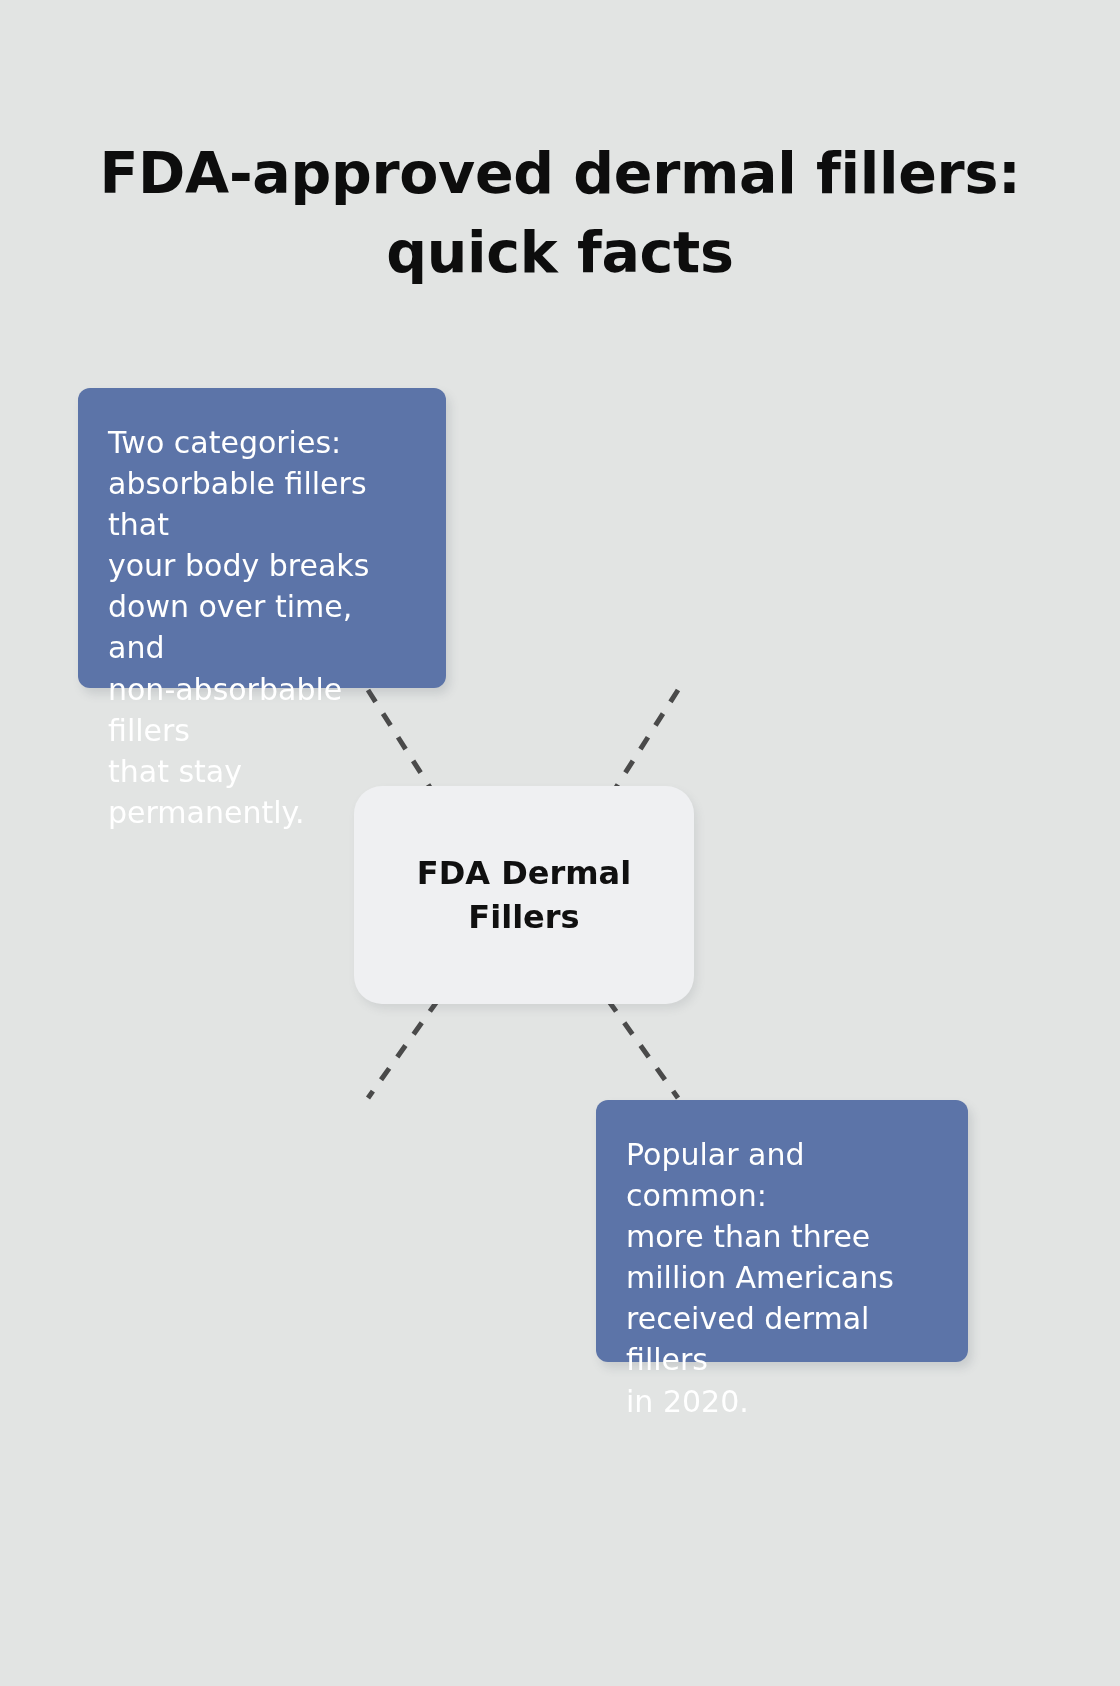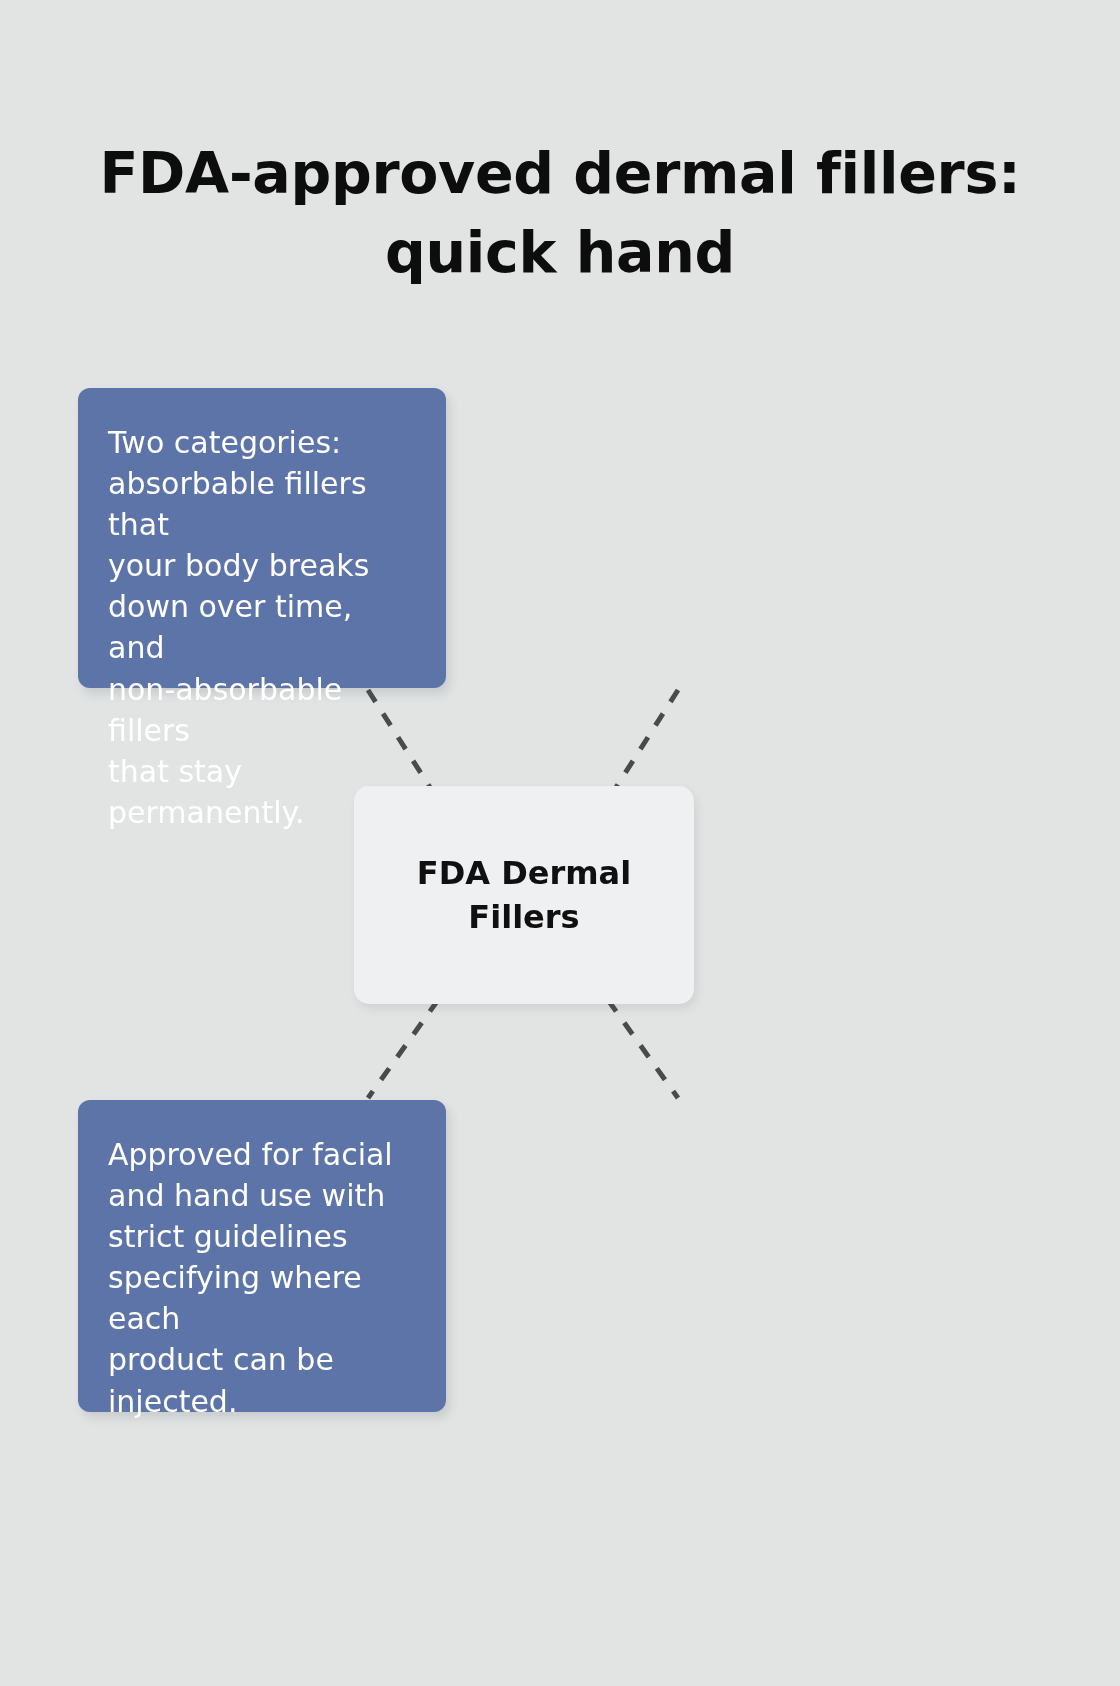--- a/index.html
+++ b/index.html
@@ -67,21 +67,21 @@
 
   
   .center-node {
     position: absolute;
     left: 354px;
     top: 786px;
     width: 340px;
     height: 218px;
     box-sizing: border-box;
     background: #eff0f2;
-    border-radius: 15px;
+    border-radius: 28px;
     display: flex;
     align-items: center;
     justify-content: center;
     box-shadow: 3px 5px 9px rgba(90,100,110,0.13);
   }
   .center-node .center-label {
     display: block;
     width: 300px;
     text-align: center;
     font-size: 32px;
@@ -90,21 +90,21 @@
     color: #101010;
     white-space: pre-line;
   }
 </style>
 </head>
 <body>
 
 <div class="canvas">
 
   <h1 class="title">FDA-approved dermal fillers:
-quick hand</h1>
+quick facts</h1>
 
   <svg class="connectors" viewBox="0 0 1120 1686" width="1120" height="1686">
     <line x1="368" y1="690" x2="438" y2="800" stroke="#4a4a4a" stroke-width="5" stroke-dasharray="14 14" stroke-linecap="butt"></line>
     <line x1="678" y1="690" x2="608" y2="800" stroke="#4a4a4a" stroke-width="5" stroke-dasharray="14 14" stroke-linecap="butt"></line>
     <line x1="438" y1="1000" x2="368" y2="1098" stroke="#4a4a4a" stroke-width="5" stroke-dasharray="14 14" stroke-linecap="butt"></line>
     <line x1="608" y1="1000" x2="678" y2="1098" stroke="#4a4a4a" stroke-width="5" stroke-dasharray="14 14" stroke-linecap="butt"></line>
   </svg>
 
   <div class="fact-card" id="card-tl">
     <span class="fact-text">Two categories:
@@ -114,23 +114,22 @@
 non-absorbable fillers
 that stay permanently.</span>
   </div>
 
 
   <div class="center-node">
     <span class="center-label">FDA Dermal
 Fillers</span>
   </div>
 
-  <div class="fact-card" id="card-bl">
-    <span class="fact-text">Approved for facial
-and hand use with
-strict guidelines
-specifying where each
-product can be
-injected.</span>
+
+  <div class="fact-card" id="card-br">
+    <span class="fact-text">Popular and common:
+more than three
+million Americans
+received dermal fillers
+in 2020.</span>
   </div>
-
 
 </div>
 
 </body></html>

